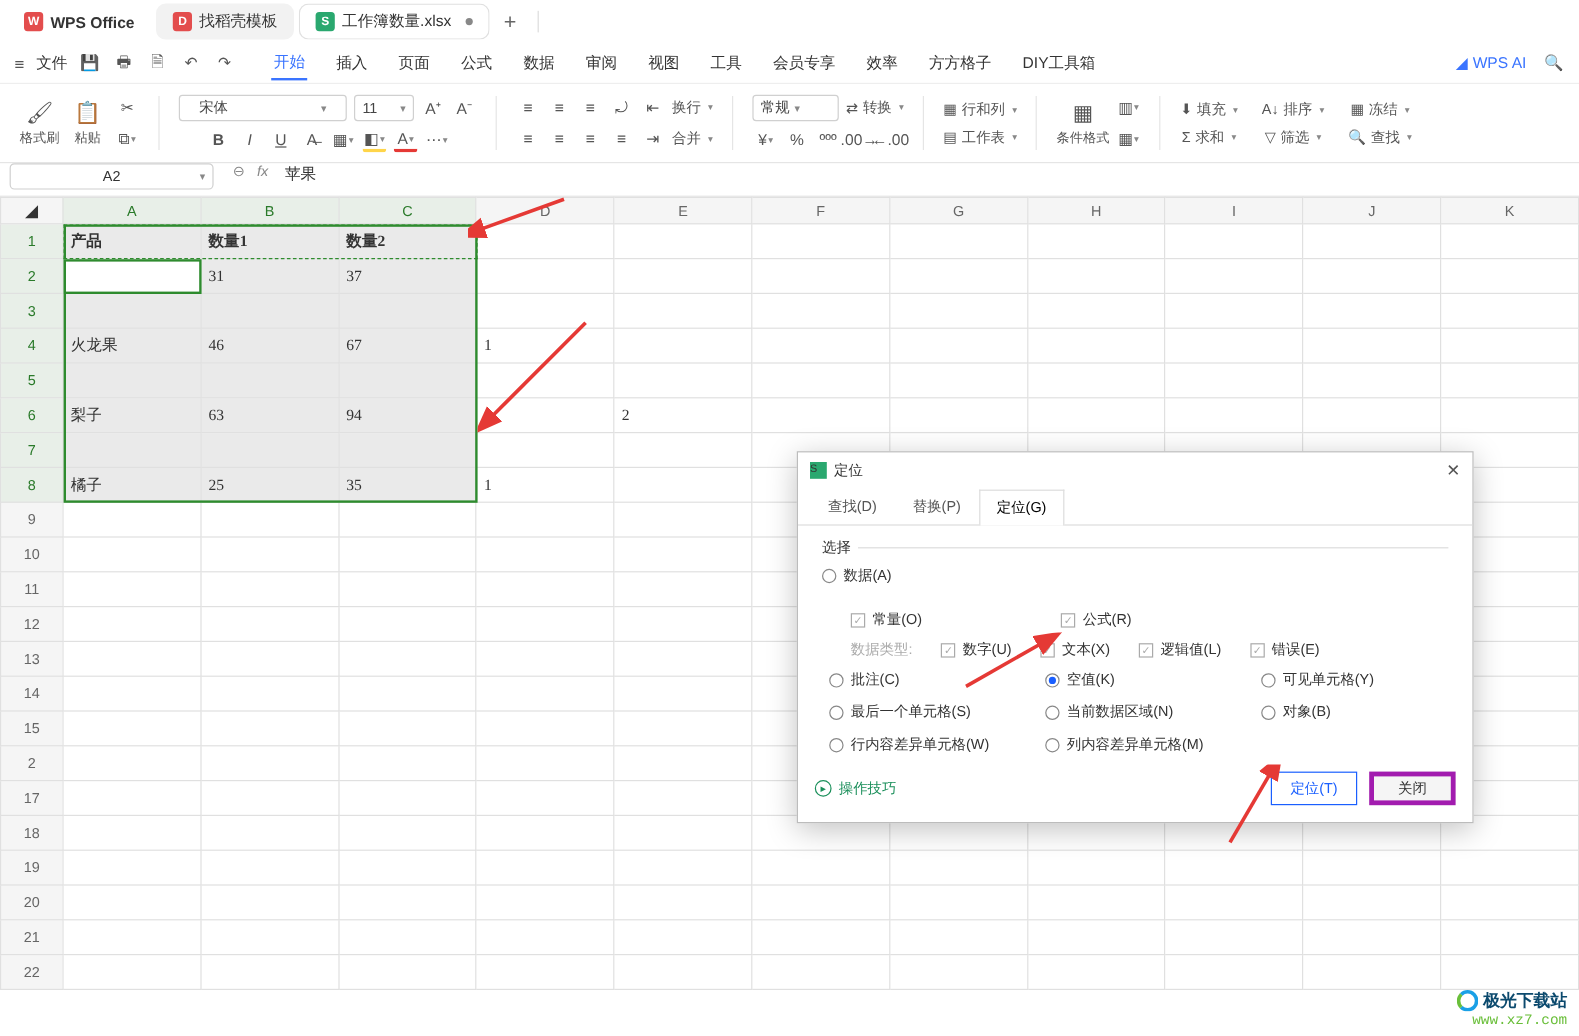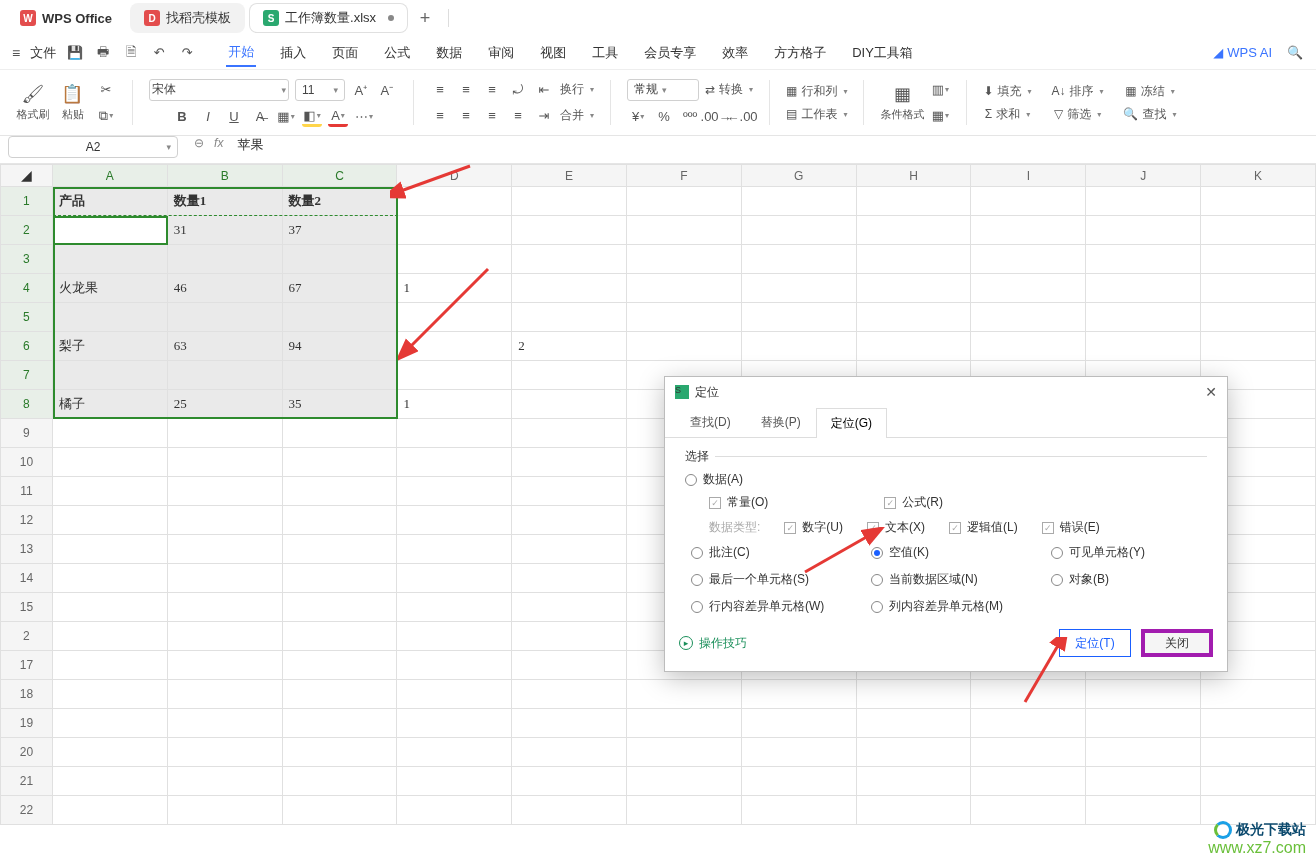--- a/index.html
+++ b/index.html
@@ -29,21 +29,21 @@
 
   
   .ribbon { display: flex; align-items: stretch; height: 66px; padding: 4px 10px; gap: 8px; border-bottom: 1px solid #e5e5e5; background: #fff; font-size: 12px; color: #444; }
   .rgroup { display: flex; align-items: center; gap: 6px; padding: 0 6px; }
   .rgroup.col { flex-direction: column; justify-content: center; }
   .rsep { width: 1px; background: #e5e5e5; margin: 6px 2px; }
   .rbtn-lg { display: flex; flex-direction: column; align-items: center; justify-content: center; gap: 2px; min-width: 34px; }
   .rbtn-lg .ic { font-size: 18px; color: #555; }
   .rbtn-lg .lbl { font-size: 11px; color: #555; }
   .rrow { display: flex; align-items: center; gap: 6px; }
-  .font-sel { width: 140px; height: 22px; border: 1px solid #d0d0d0; border-radius: 3px; font-size: 12px; padding: 0 2px; display: flex; align-items: center; justify-content: space-between; background: #fff; }
+  .font-sel { width: 140px; height: 22px; border: 1px solid #d0d0d0; border-radius: 3px; font-size: 12px; padding: 0 16px; display: flex; align-items: center; justify-content: space-between; background: #fff; }
   .size-sel { width: 50px; height: 22px; border: 1px solid #d0d0d0; border-radius: 3px; font-size: 12px; padding: 0 6px; display: flex; align-items: center; justify-content: space-between; background: #fff; }
   .ib { width: 20px; height: 20px; display: inline-flex; align-items: center; justify-content: center; font-size: 13px; color: #555; border-radius: 3px; }
   .ib.dd::after { content: "▾"; font-size: 8px; margin-left: 1px; color: #888; }
   .combo { height: 22px; border: 1px solid #d0d0d0; border-radius: 3px; font-size: 12px; padding: 0 6px; display: flex; align-items: center; gap: 4px; background: #fff; }
   .mini-label { font-size: 12px; color: #555; display: flex; align-items: center; gap: 4px; }
   .mini-label::after { content: "▾"; font-size: 8px; color: #888; margin-left: 2px; }
 
   
   .fbar { display: flex; align-items: flex-start; height: 28px; border-bottom: 1px solid #e5e5e5; }
   .namebox { width: 170px; height: 22px; margin: 0 8px; border: 1px solid #d0d0d0; border-radius: 4px; display: flex; align-items: center; justify-content: center; font-size: 12px; color: #333; position: relative; background: #fff; }
@@ -94,21 +94,21 @@
   .dlg-foot { display: flex; align-items: center; padding: 8px 14px 14px; }
   .tips { color: #1a8f5a; display: flex; align-items: center; gap: 6px; font-size: 12px; }
   .tips .pc { width: 14px; height: 14px; border: 1.5px solid #1a8f5a; border-radius: 50%; display: inline-flex; align-items: center; justify-content: center; font-size: 9px; }
   .dlg-foot .btns { margin-left: auto; display: flex; gap: 10px; }
   .dbtn { width: 72px; height: 28px; display: flex; align-items: center; justify-content: center; font-size: 12px; background: #f5f5f5; border: 4px solid #a21caf; }
   .dbtn.primary { border: 1.5px solid #1a5fff; background: #fff; color: #1a5fff; }
 
   
   .wm { position: absolute; right: 10px; bottom: 6px; text-align: right; font-size: 12px; }
   .wm .l1 { color: #0c4a6e; font-weight: bold; font-size: 14px; display: flex; align-items: center; justify-content: flex-end; gap: 4px; padding-left: 44px; }
-  .wm .l2 { color: #6abf3a; font-size: 16px; }
+  .wm .l2 { color: #6abf3a; font-size: 12px; font-family: Liberation Mono, monospace; }
   .wm .logo { width: 18px; height: 18px; border: 3px solid #1aa0e6; border-left-color: #6abf3a; border-radius: 50%; display: inline-block; }
 </style>
 </head>
 <body>
 
 <div class="titlebar">
   <div class="tab app">
     <span class="icon-box" style="background:#e34d4d">W</span>
     <span>WPS Office</span>
   </div>
@@ -646,21 +646,21 @@
     <div class="dlg-tab">查找(D)</div>
     <div class="dlg-tab">替换(P)</div>
     <div class="dlg-tab active">定位(G)</div>
   </div>
   <div class="dlg-body">
     <div class="fieldset-label">
         <span>选择</span>
         <span class="line"></span>
       </div>
 
-    <div class="radio" style="margin-bottom:6px">
+    <div class="radio" style="margin-bottom:20px">
         <span class="r"></span>
         <span>数据(A)</span>
       </div>
     <div class="sub-row disabled">
       <span class="check on">
           <span class="c"></span>
           <span>常量(O)</span>
         </span>
       <span style="width:80px"></span>
       <span class="check on">

